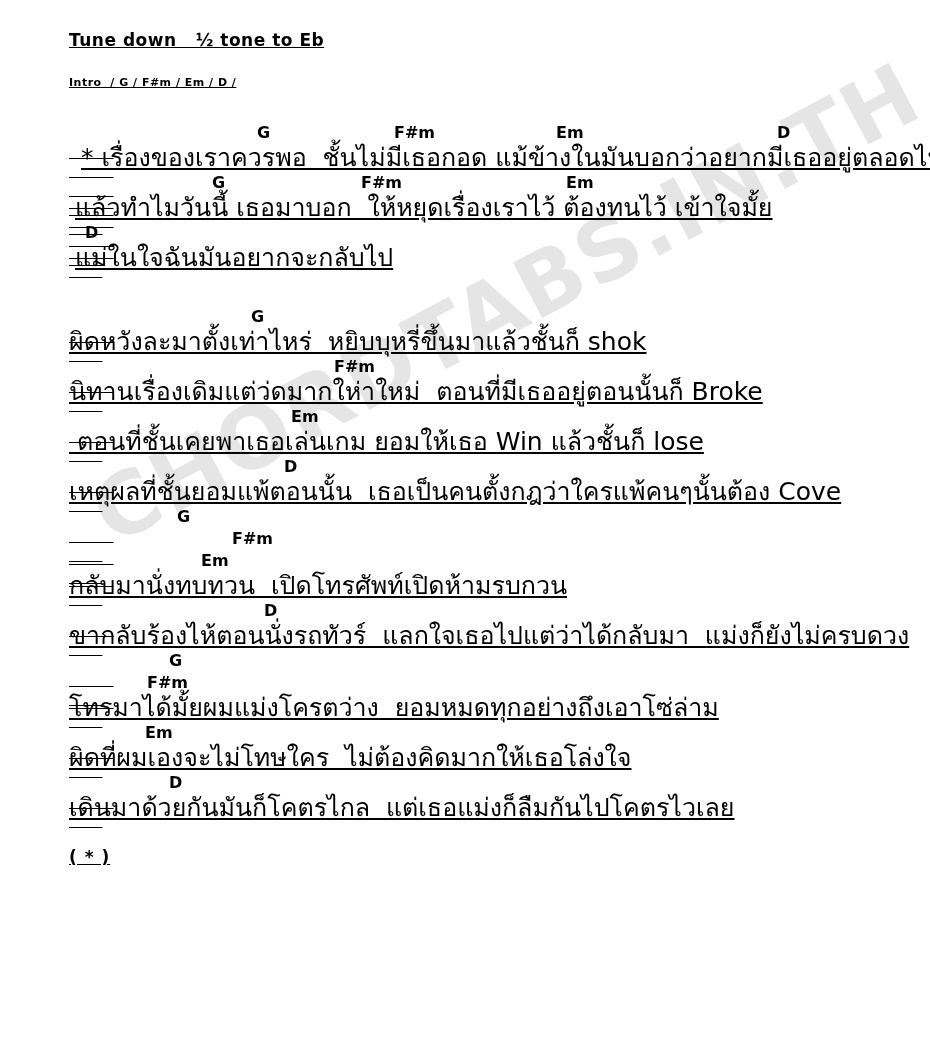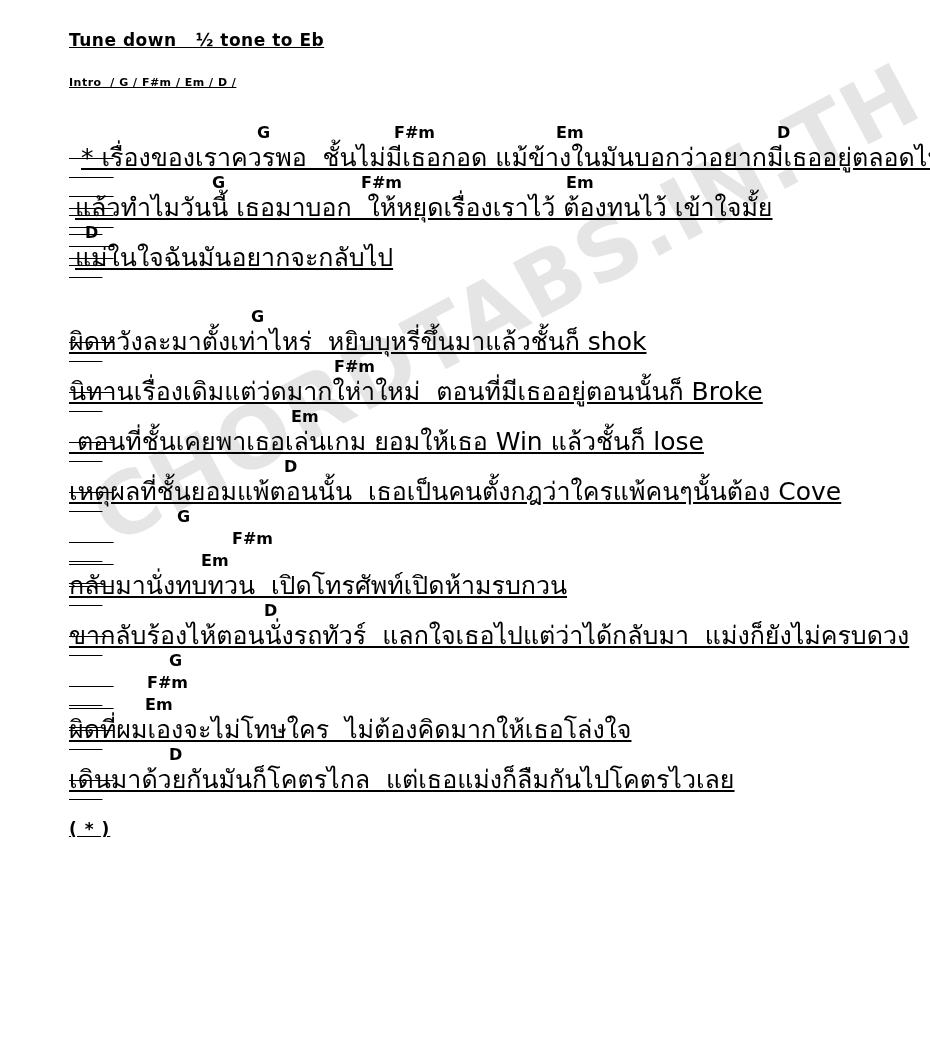--- a/index.html
+++ b/index.html
@@ -169,20 +169,21 @@
       </div>
       <div class="lyric">ขากลับร้องไห้ตอนนั่งรถทัวร์  แลกใจเธอไปแต่ว่าได้กลับมา  แม่งก็ยังไม่ครบดวง</div>
 
       <div class="chordrow">
         <span class="chord" style="left:100px">G</span>
       </div>
 
       <div class="chordrow">
         <span class="chord" style="left:78px">F#m</span>
       </div>
+      <div class="lyric">โทรมาได้มั้ยผมแม่งโครตว่าง  ยอมหมดทุกอย่างถึงเอาโซ่ล่าม</div>
 
       <div class="chordrow">
         <span class="chord" style="left:76px">Em</span>
       </div>
       <div class="lyric">ผิดที่ผมเองจะไม่โทษใคร  ไม่ต้องคิดมากให้เธอโล่งใจ</div>
 
       <div class="chordrow">
         <span class="chord" style="left:100px">D</span>
       </div>
       <div class="lyric">เดินมาด้วยกันมันก็โคตรไกล  แต่เธอแม่งก็ลืมกันไปโคตรไวเลย</div>

